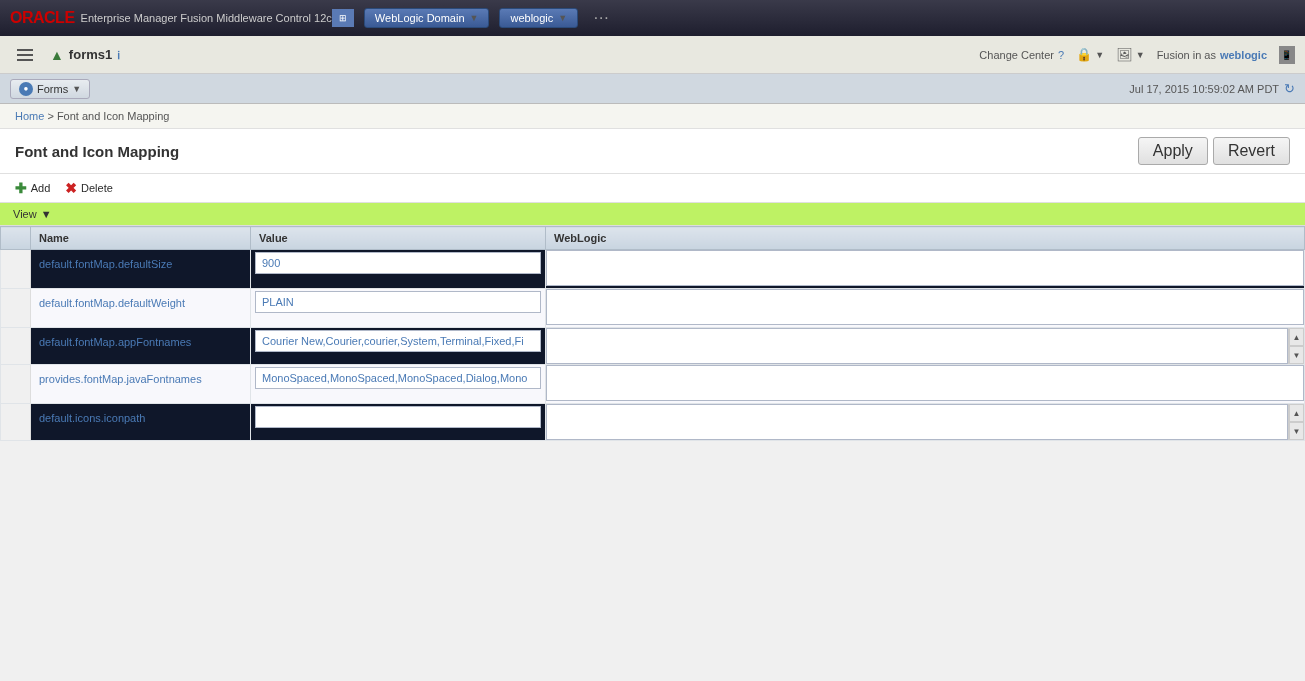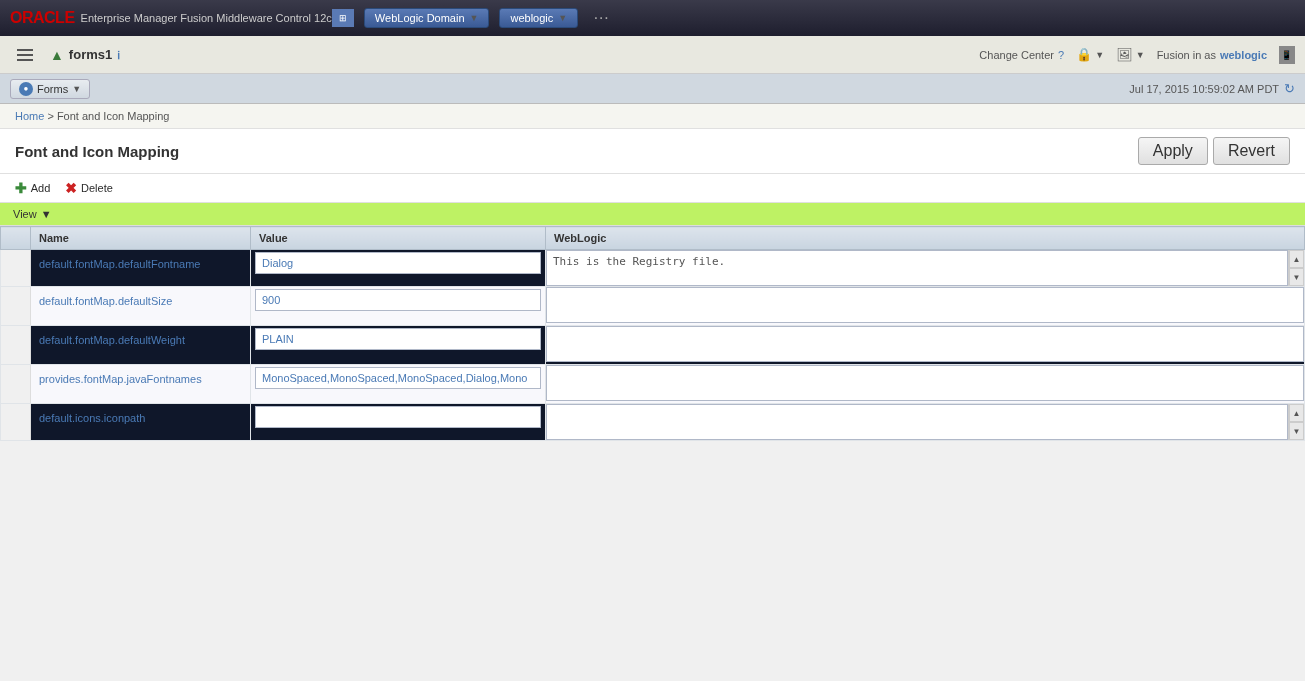--- a/index.html
+++ b/index.html
@@ -497,45 +497,45 @@
     <table>
       <thead>
         <tr>
           <th style="width:30px;"></th>
           <th>Name</th>
           <th>Value</th>
           <th>WebLogic</th>
         </tr>
       </thead>
       <tbody id="table-body">
-      <tr>
-            <td class="row-number-cell"></td>
-            <td class="name-cell" style="color: rgb(74, 122, 181);">default.fontMap.defaultFontname</td>
-            <td class="value-cell"><input type="text" class="value-input" value="Dialog" style=""></td>
-            <td style="padding: 0px;">
-              <div class="cell-with-scrollbar">
-                <textarea class="comments-input" style="flex: 1 1 0%; min-height: 36px;">This is the Registry file.</textarea>
-                <div class="cell-scrollbar">
-                  <div class="scrollbar-up">▲</div>
-                  <div class="scrollbar-down">▼</div>
-                </div>
-              </div>
-            </td>
-          </tr>
           <tr>
             <td class="row-number-cell"></td>
             <td class="name-cell" style="color: rgb(74, 122, 181);">default.fontMap.defaultSize</td>
             <td class="value-cell"><input type="text" class="value-input" value="900" style=""></td>
             <td style="padding: 0px;"><textarea class="comments-input" style="width: 100%; min-height: 36px;"></textarea></td>
           </tr>
           <tr>
             <td class="row-number-cell"></td>
             <td class="name-cell" style="color: rgb(74, 122, 181);">default.fontMap.defaultWeight</td>
             <td class="value-cell"><input type="text" class="value-input" value="PLAIN" style=""></td>
             <td style="padding: 0px;"><textarea class="comments-input" style="width: 100%; min-height: 36px;"></textarea></td>
+          </tr>
+          <tr>
+            <td class="row-number-cell"></td>
+            <td class="name-cell" style="color: rgb(74, 122, 181);">default.fontMap.appFontnames</td>
+            <td class="value-cell"><input type="text" class="value-input" value="Courier New,Courier,courier,System,Terminal,Fixed,Fi" style=""></td>
+            <td style="padding: 0px;">
+              <div class="cell-with-scrollbar">
+                <textarea class="comments-input" style="flex: 1 1 0%; min-height: 36px;"></textarea>
+                <div class="cell-scrollbar">
+                  <div class="scrollbar-up">▲</div>
+                  <div class="scrollbar-down">▼</div>
+                </div>
+              </div>
+            </td>
           </tr>
           <tr>
             <td class="row-number-cell"></td>
             <td class="name-cell" style="color: rgb(74, 122, 181);">provides.fontMap.javaFontnames</td>
             <td class="value-cell"><input type="text" class="value-input" value="MonoSpaced,MonoSpaced,MonoSpaced,Dialog,Mono" style=""></td>
             <td style="padding: 0px;"><textarea class="comments-input" style="width: 100%; min-height: 36px;"></textarea></td>
           </tr>
           <tr>
             <td class="row-number-cell"></td>
             <td class="name-cell" style="color: rgb(74, 122, 181);">default.icons.iconpath</td>

